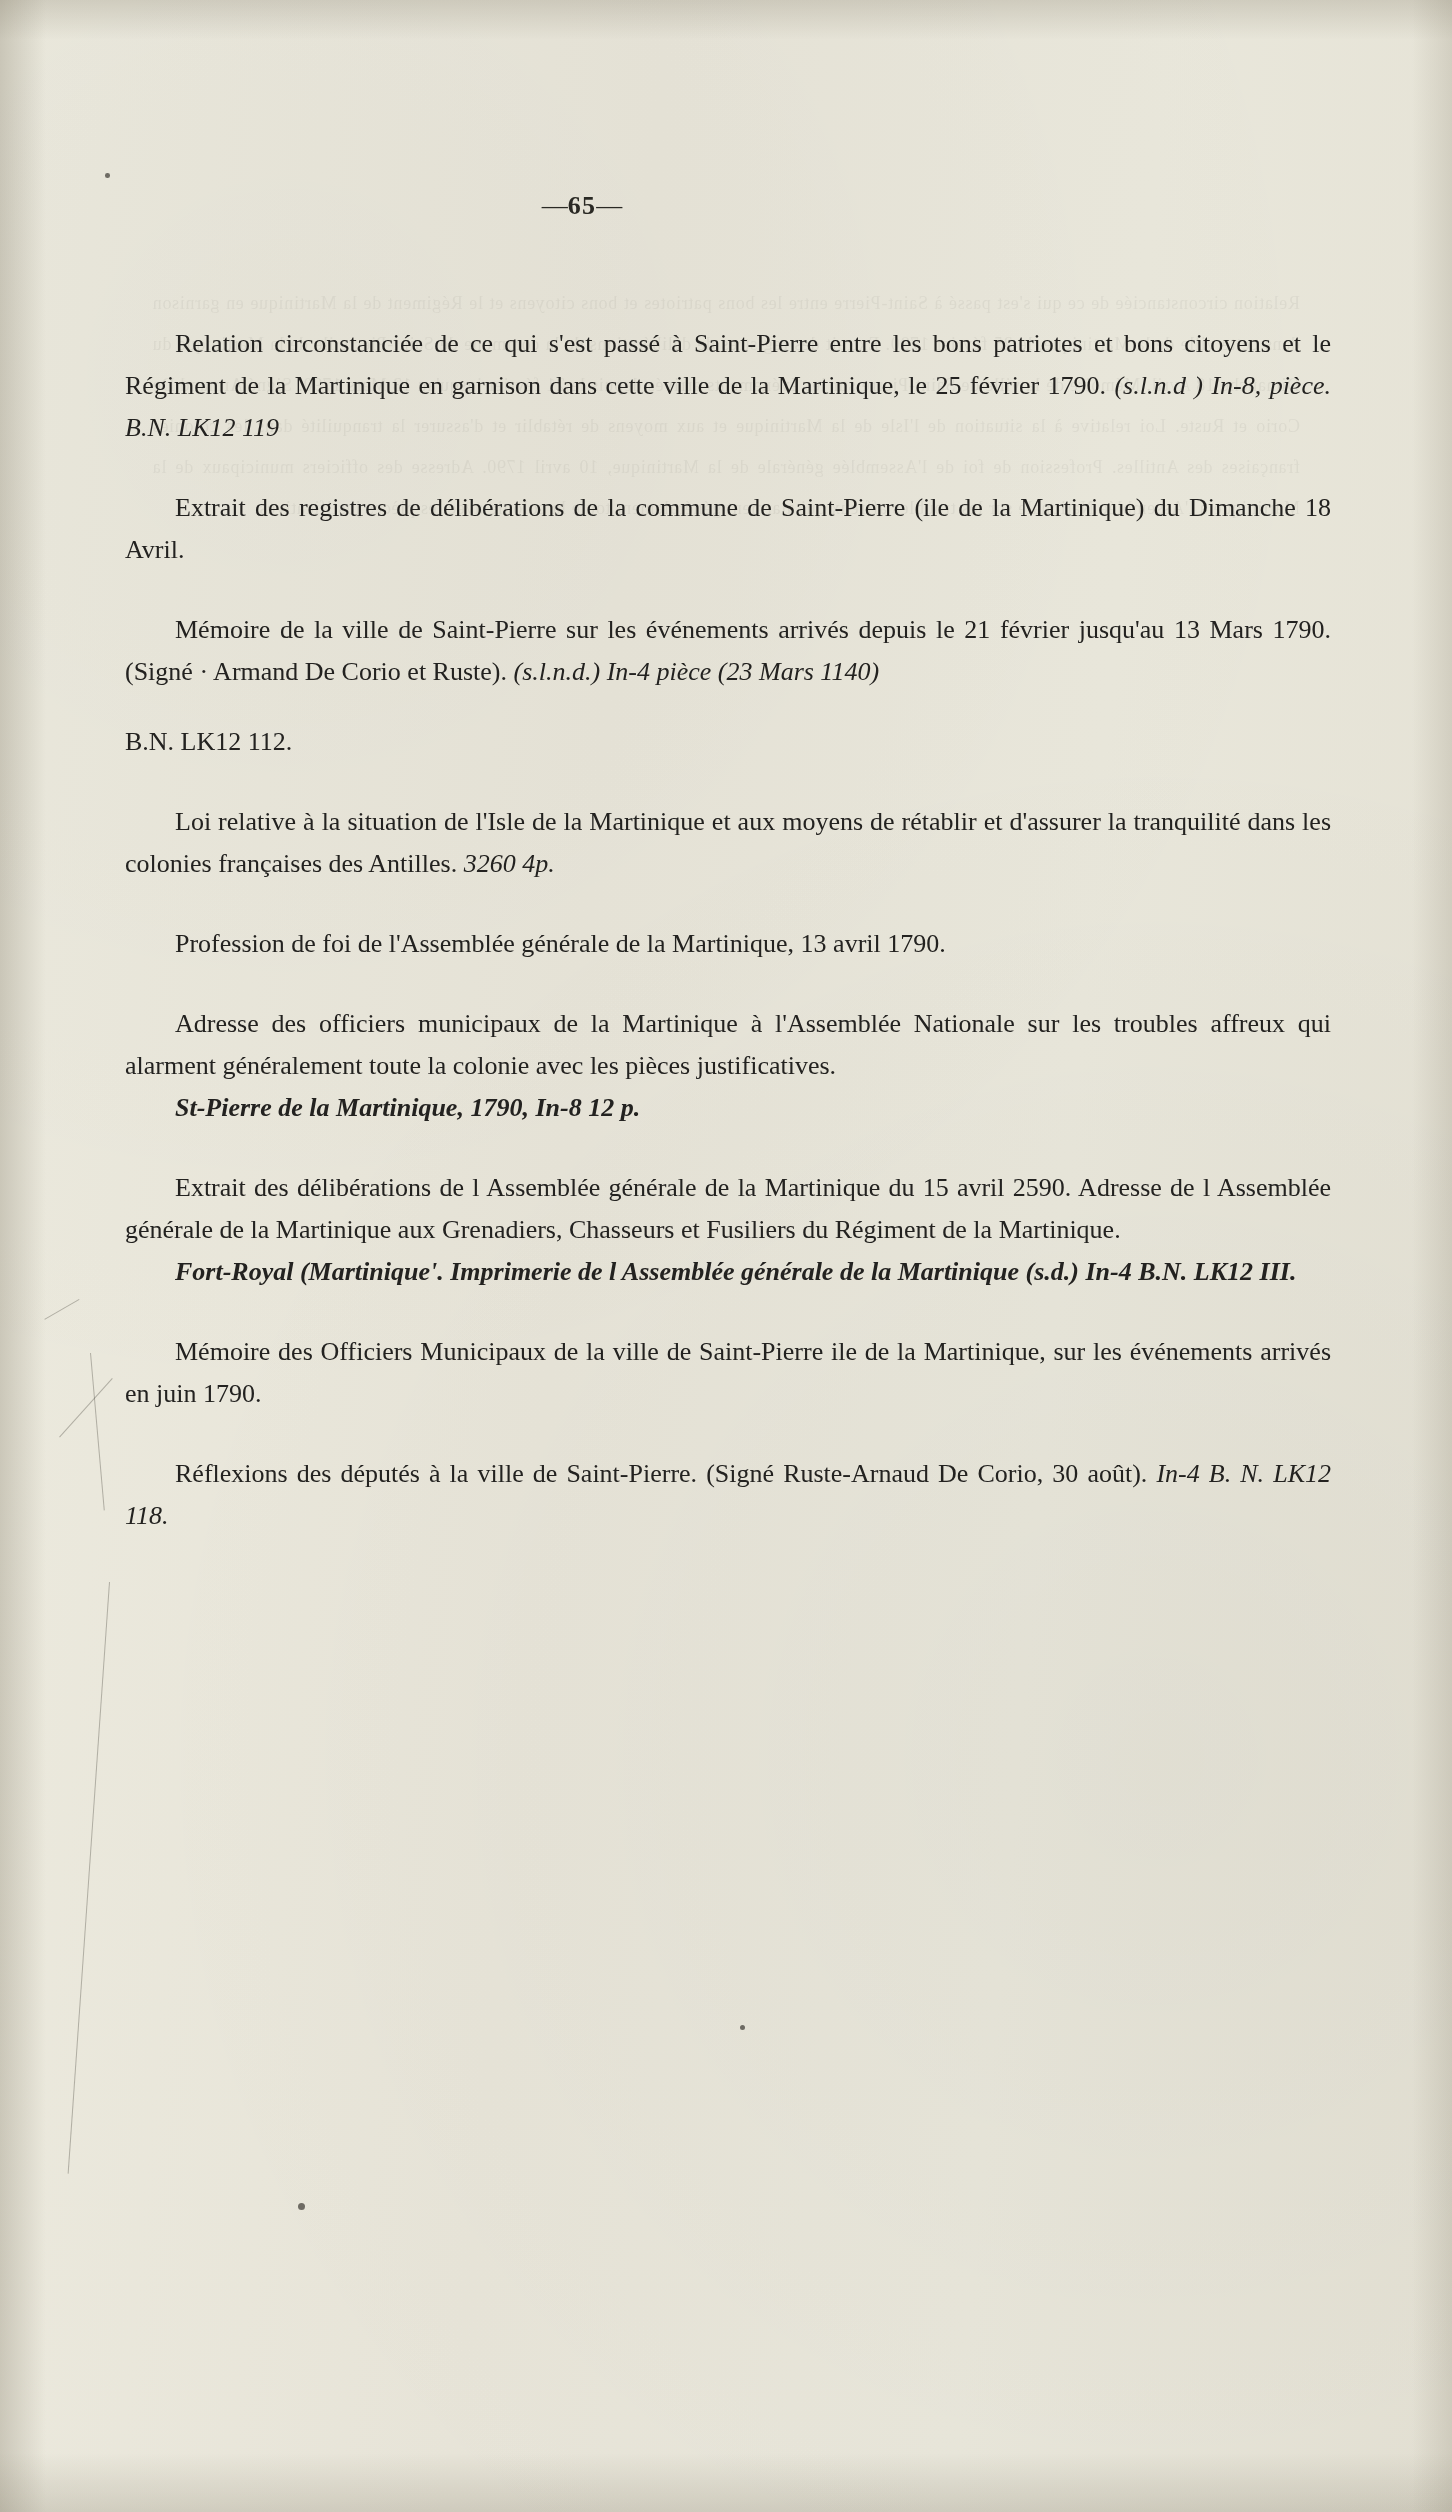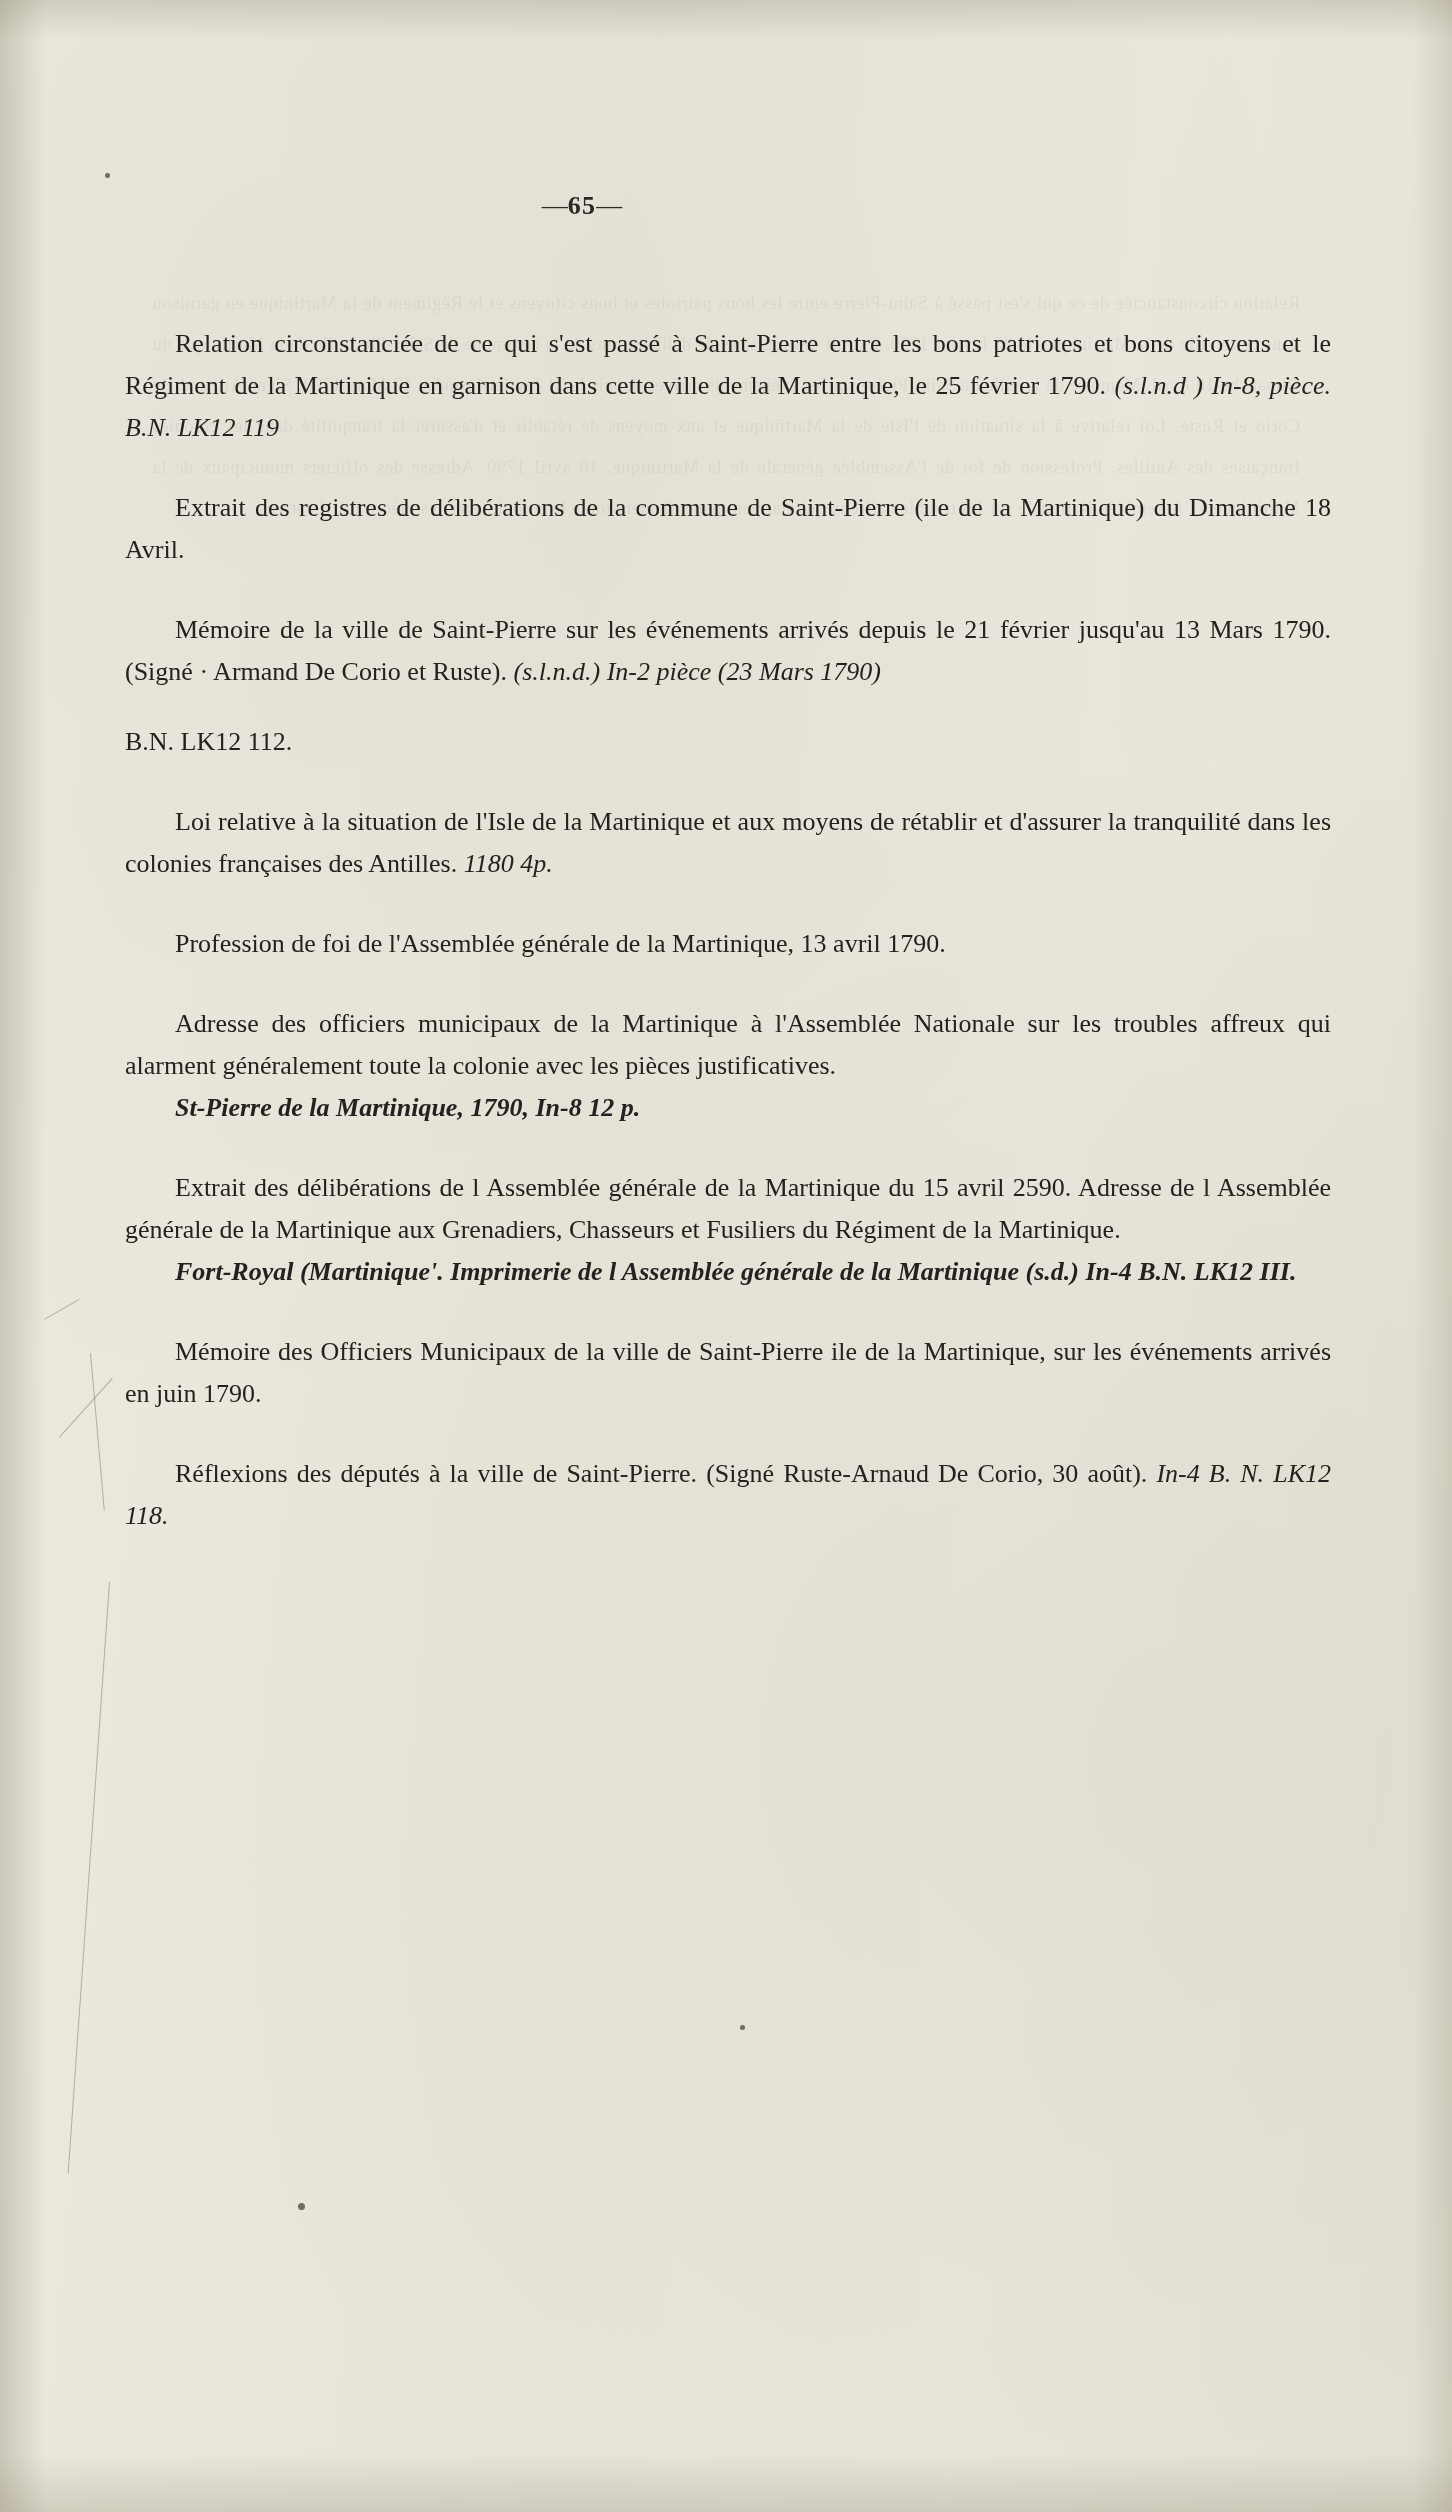--- a/index.html
+++ b/index.html
@@ -149,26 +149,26 @@
 
       <p class="entry">
         <span>Relation circonstanciée de ce qui s'est passé à  Saint-Pierre entre les bons patriotes et bons citoyens  et le Régiment de la Martinique  en garnison  dans   cette  ville  de la  Martinique, le  25  février  1790. </span><span class="ital">(s.l.n.d ) In-8,  pièce. B.N.  LK12  119</span>
       </p>
 
       <p class="entry">
         <span>Extrait des registres  de délibérations de  la commune de Saint-Pierre (ile de la Martinique) du Dimanche 18 Avril.</span>
       </p>
 
       <p class="entry">
-        <span>Mémoire   de  la ville de  Saint-Pierre  sur les  événements arrivés depuis  le   21  février jusqu'au 13  Mars 1790.  (Signé · Armand De Corio et  Ruste). </span><span class="ital">(s.l.n.d.)  In-2 pièce  (23 Mars 1790)</span>
+        <span>Mémoire   de  la ville de  Saint-Pierre  sur les  événements arrivés depuis  le   21  février jusqu'au 13  Mars 1790.  (Signé · Armand De Corio et  Ruste). </span><span class="ital">(s.l.n.d.)  In-4 pièce  (23 Mars 1140)</span>
         <span class="sub-line">B.N. LK12 112.</span>
       </p>
 
       <p class="entry">
-        <span>Loi relative à la situation de l'Isle de la Martinique et aux moyens de rétablir et d'assurer la tranquilité dans les colonies françaises des Antilles. </span><span class="ital">1180 4p.</span>
+        <span>Loi relative à la situation de l'Isle de la Martinique et aux moyens de rétablir et d'assurer la tranquilité dans les colonies françaises des Antilles. </span><span class="ital">3260 4p.</span>
       </p>
 
       <p class="entry">
         <span>Profession  de  foi de l'Assemblée générale de la Martinique, 13 avril 1790.</span>
       </p>
 
       <p class="entry">
         <span>Adresse des officiers municipaux  de  la  Martinique à l'Assemblée Nationale sur les troubles  affreux  qui alarment  généralement toute la colonie avec les  pièces justificatives.</span>
         <span class="sub"><span class="ital">St-Pierre de la Martinique, 1790, In-8 12 p.</span></span>
       </p>

